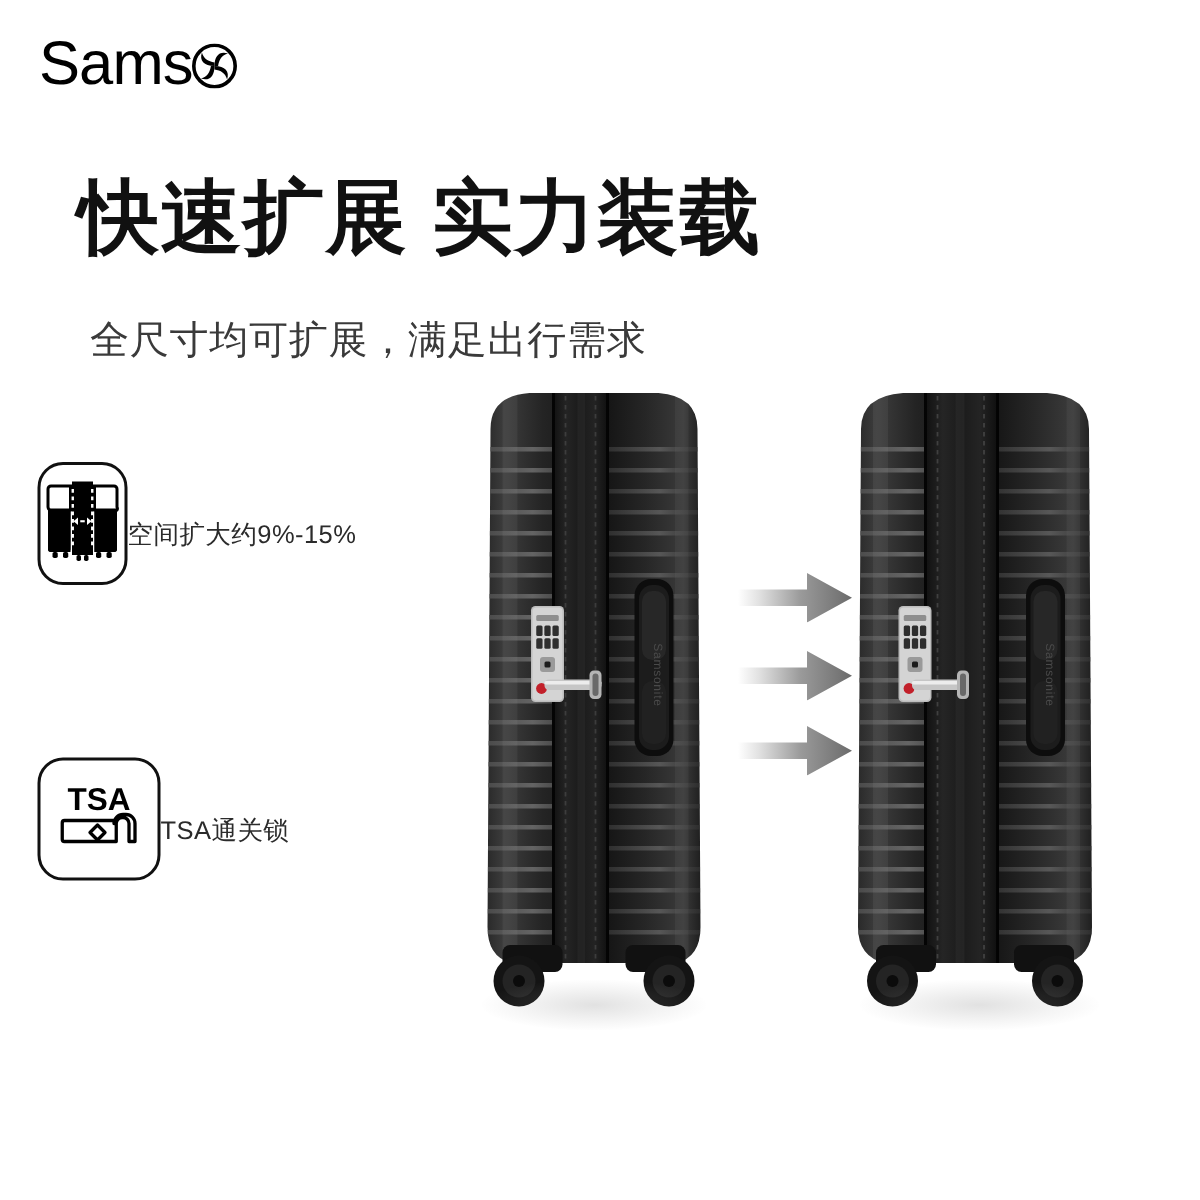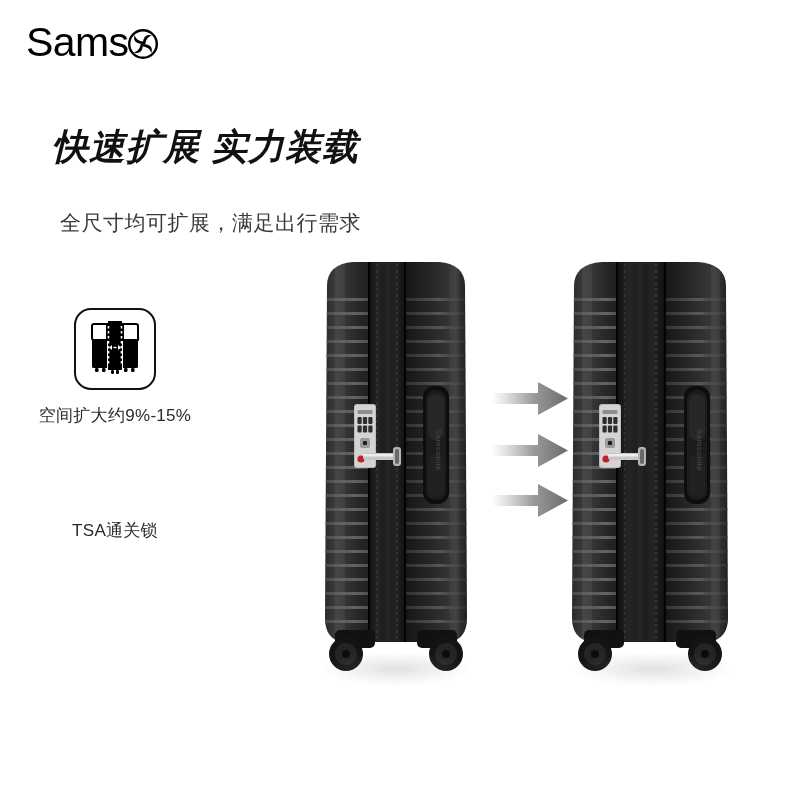--- a/index.html
+++ b/index.html
@@ -15,34 +15,33 @@
   .brand-text{
     font-size:41px;font-weight:400;letter-spacing:-0.6px;color:#000;
     font-family:"Liberation Sans","DejaVu Sans",sans-serif;
     display:flex;align-items:baseline;line-height:1;
   }
   .brand-seg{display:inline-block;}
   .brand-mark{display:inline-block;width:30px;height:30px;position:relative;top:3px;margin:0 0px;}
 
   
   .headline{
-    position:absolute;left:52px;top:128px;width:640px;
-    font-size:36px;line-height:1.08;font-weight:700;color:#111;
+    position:absolute;left:52px;top:116px;width:640px;
+    font-size:54px;line-height:1.08;font-weight:700;color:#111;
     letter-spacing:1px;
     font-family:"Liberation Sans","DejaVu Sans",sans-serif;
-    font-style:italic;
   }
   .subhead{
     position:absolute;left:60px;top:210px;width:640px;
-    font-size:21px;line-height:1.25;font-weight:400;color:#3a3a3a;
+    font-size:26px;line-height:1.25;font-weight:400;color:#3a3a3a;
     letter-spacing:0.5px;
   }
 
   
-  .feature{position:absolute;display:flex;flex-direction:column;align-items:center;width:180px;}
+  .feature{position:absolute;display:flex;align-items:center;width:180px;}
   .feature-1{left:25px;top:308px;}
   .feature-2{left:25px;top:505px;}
   .icon-box{
     width:82px;height:82px;border:2.5px solid #111;border-radius:17px;
     background:#fff;display:flex;align-items:center;justify-content:center;
     box-sizing:border-box;
   }
   .feature-label{
     margin-top:14px;font-size:17px;color:#2b2b2b;letter-spacing:0.3px;
     white-space:nowrap;text-align:center;
@@ -119,20 +118,31 @@
           <rect x="44" y="50" width="3.5" height="4" rx="1.2" fill="#000"></rect>
           <rect x="24" y="52" width="3" height="4" rx="1.2" fill="#000"></rect>
           <rect x="29" y="52" width="3" height="4" rx="1.2" fill="#000"></rect>
         </svg>
       </span>
     </div>
     <div class="feature-label">空间扩大约9%-15%</div>
   </div>
 
   <div class="feature feature-2">
+    <div class="icon-box">
+      <span>
+        <svg width="58" height="52" viewBox="0 0 58 52" aria-hidden="true">
+          <text x="29" y="22" font-family="Liberation Sans, sans-serif" font-size="21" font-weight="700" fill="#000" text-anchor="middle">TSA</text>
+
+          <path d="M6 29 h33 v2 a6 6 0 0 1 6 -6 h2 a6 6 0 0 1 6 6 v12 h-4 v-12 a4 4 0 0 0 -4 -4 h-0.5 a4 4 0 0 0 -4 4 v12 h-34.5 a1.5 1.5 0 0 1 -1.5 -1.5 v-11 a1.5 1.5 0 0 1 1.5 -1.5 z" fill="none" stroke="#000" stroke-width="2.2" stroke-linejoin="round"></path>
+
+          <path d="M23 37 l5 -5 l5 5 l-5 5 z" fill="none" stroke="#000" stroke-width="2.2" stroke-linejoin="round"></path>
+        </svg>
+      </span>
+    </div>
     <div class="feature-label">TSA通关锁</div>
   </div>
 
   <div class="arrows">
     <svg class="arrow arrow-1" viewBox="0 0 76 33">
       <defs>
         <linearGradient id="ag1" x1="0" y1="0" x2="1" y2="0">
           <stop offset="0%" stop-color="#ffffff"></stop>
           <stop offset="18%" stop-color="#e2e2e2"></stop>
           <stop offset="55%" stop-color="#9a9a9a"></stop>

